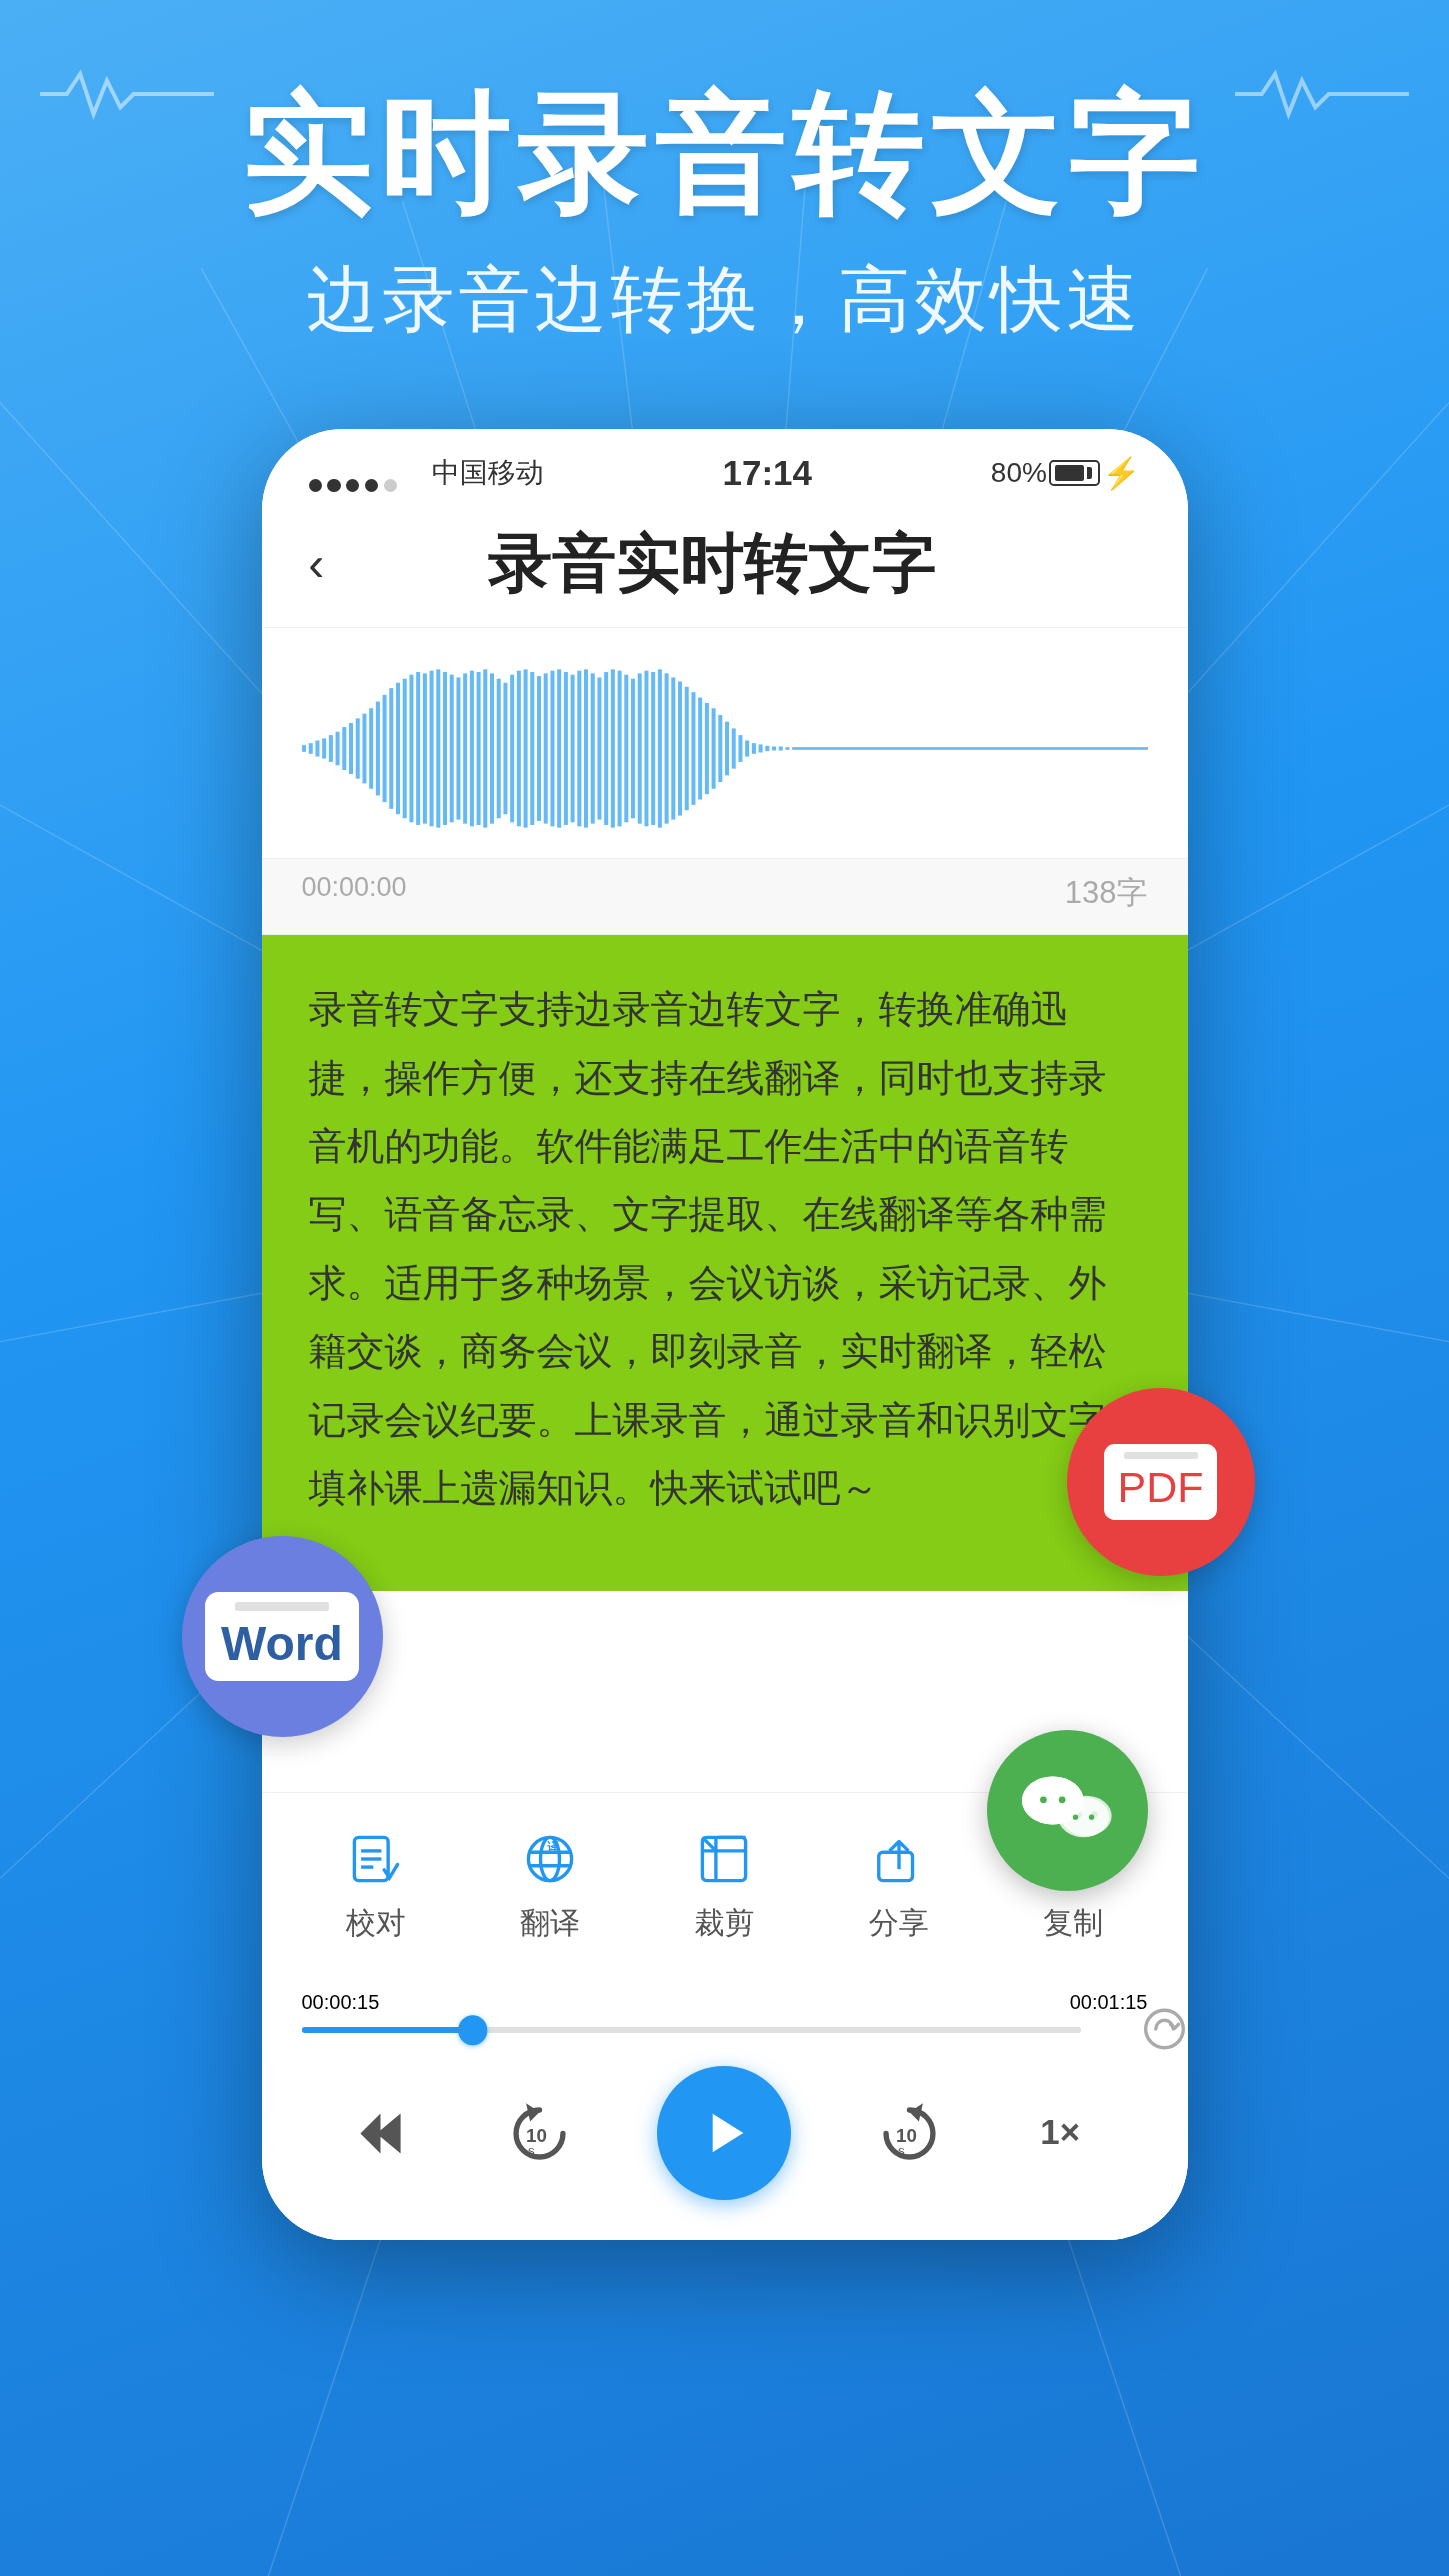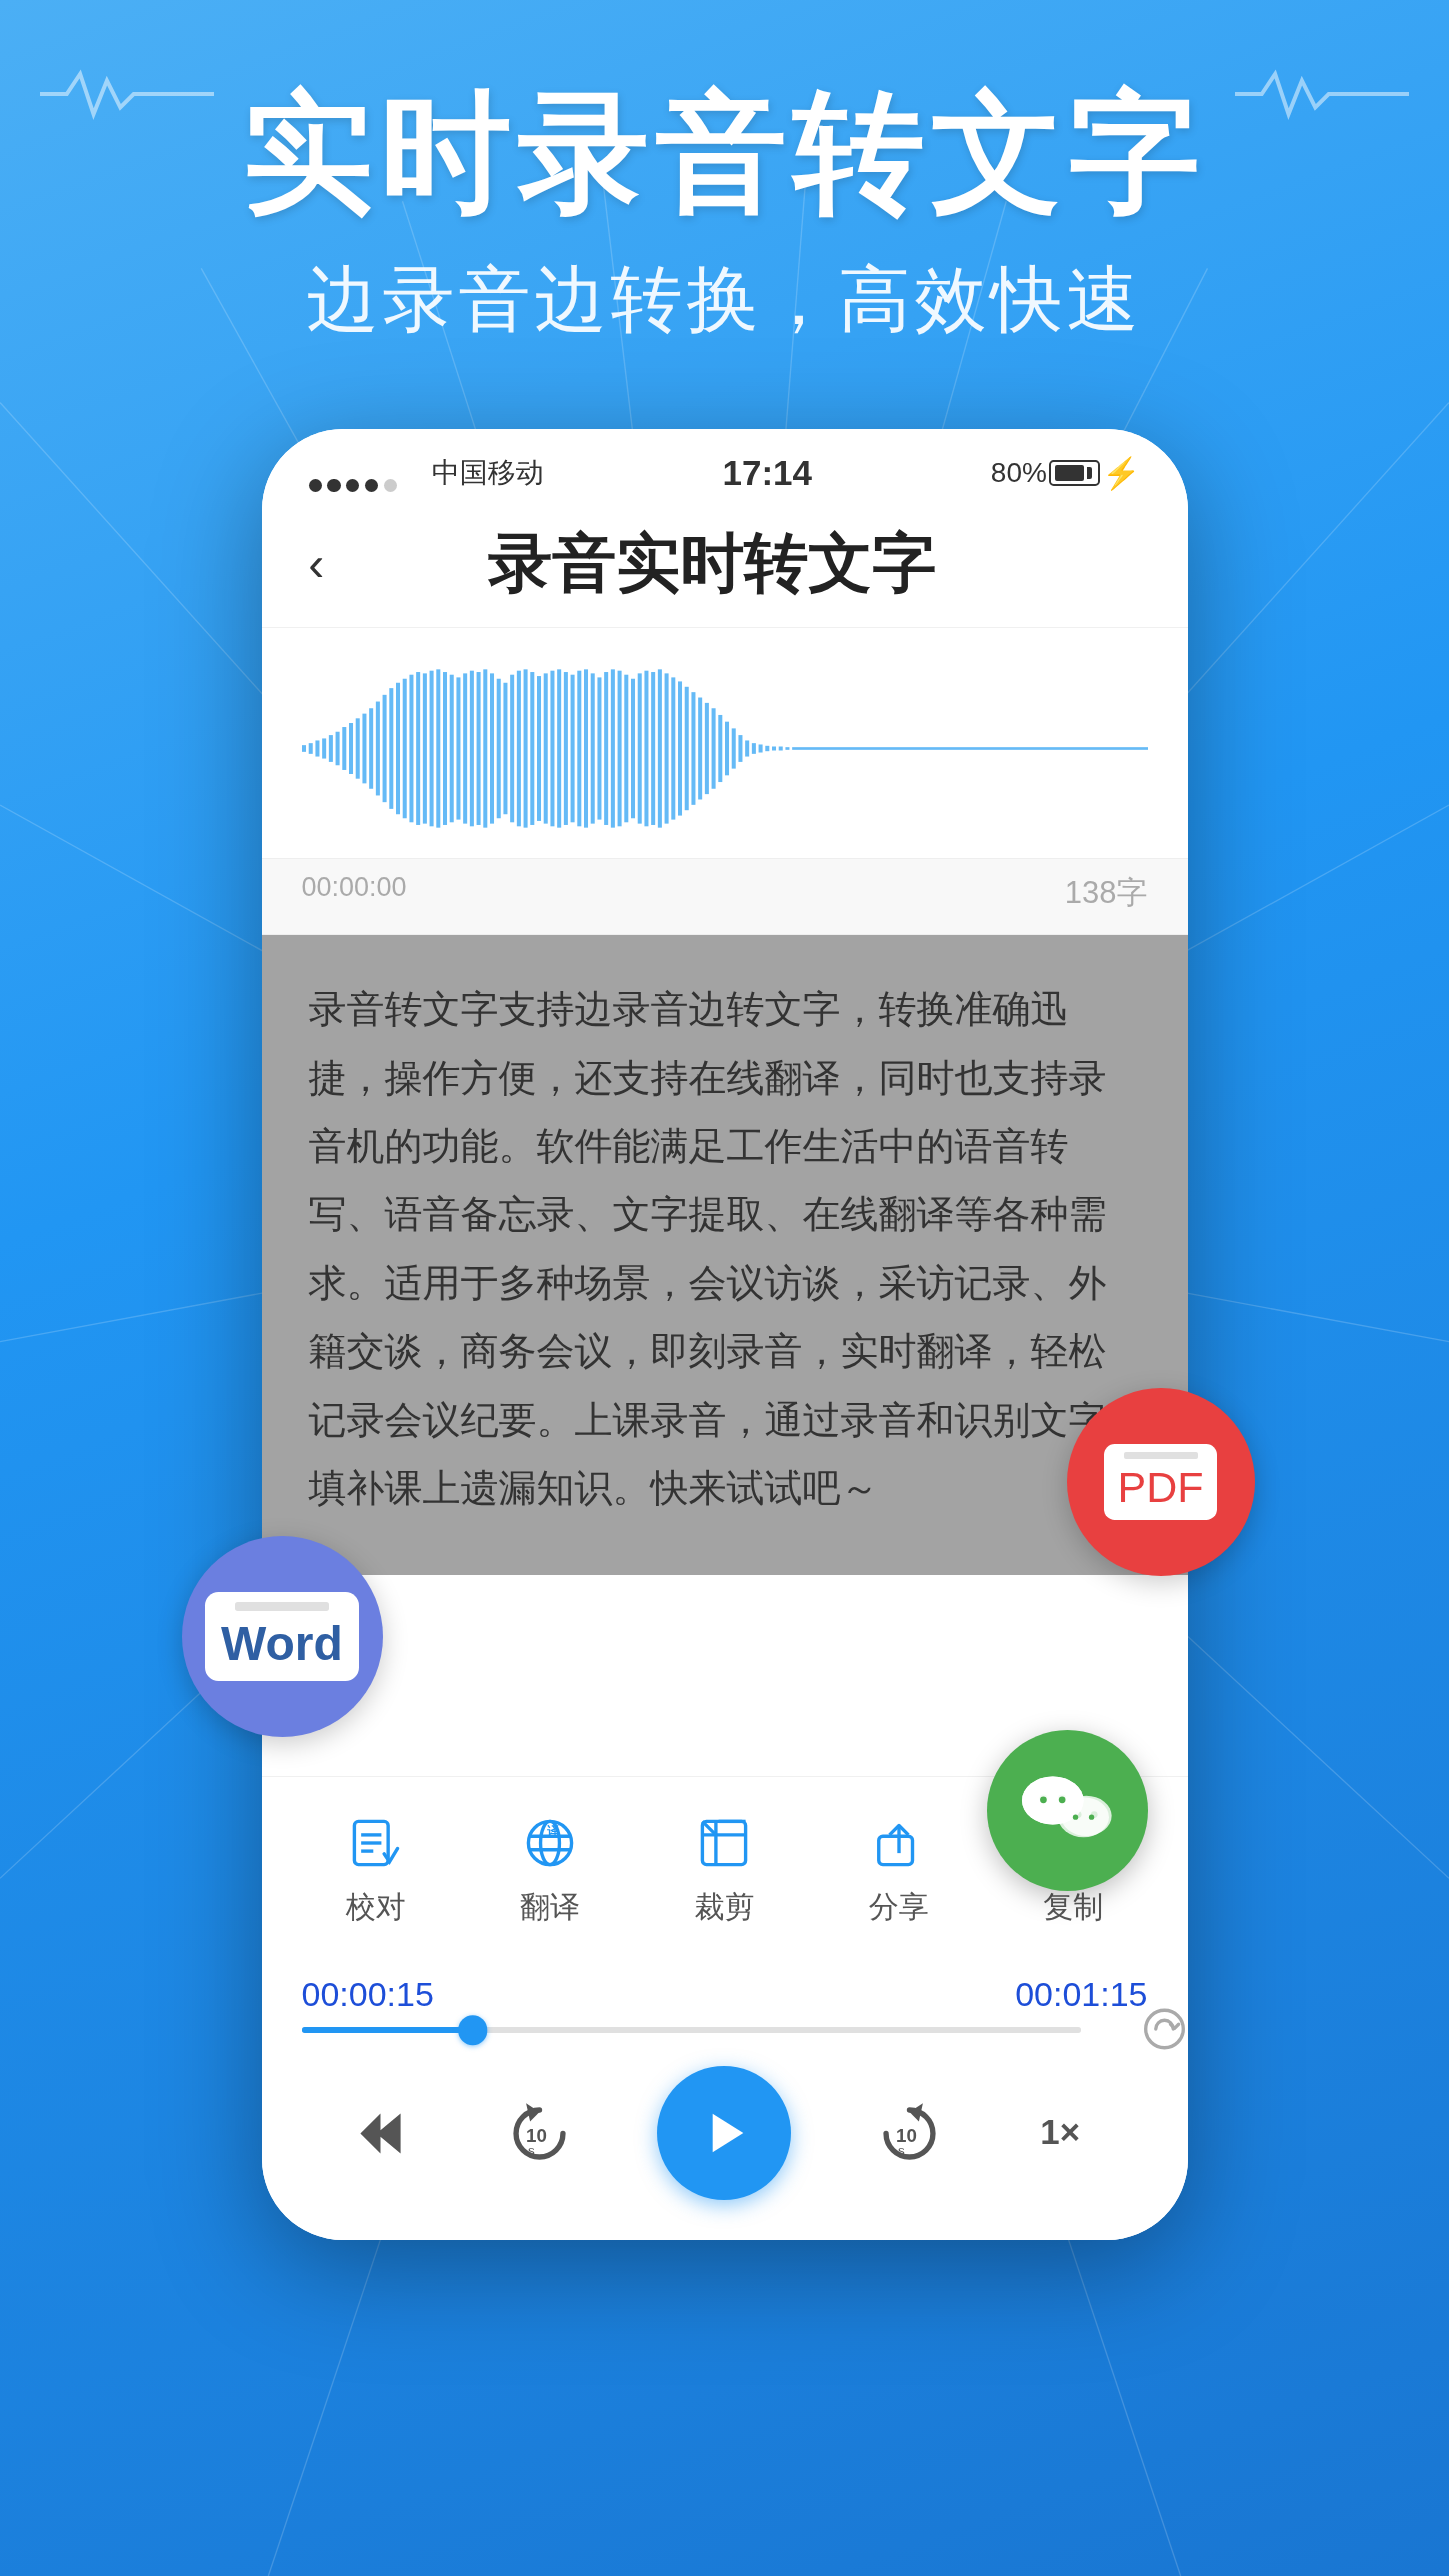--- a/index.html
+++ b/index.html
@@ -143,21 +143,21 @@
       border-top: 0.7px solid #eee;
       border-bottom: 0.7px solid #eee;
     }
     .time-label { font-size: 27px; color: #aaa; }
     .count-label { font-size: 31px; color: #aaa; }
 
     
     .transcript-area {
       padding: 40px 47px;
       flex: 1;
-      background: #a3a3a3;
+      background: #84cc16;
     }
     .transcript-text {
       font-size: 38px;
       line-height: 1.8;
       color: #333;
     }
 
     
     .bottom-toolbar {
       display: flex;
@@ -186,21 +186,21 @@
     
     .progress-area {
       padding: 20px 40px 13.4px;
       background: #fff;
     }
     .progress-times {
       display: flex;
       justify-content: space-between;
       margin-bottom: 13.4px;
     }
-    .progress-time { font-size: 34px; color: #1d4ed8; }
+    .progress-time { font-size: 20px; color: #000000; }
     .progress-bar-track {
       width: 100%;
       height: 5.4px;
       background: #e0e0e0;
       border-radius: 2.7px;
       position: relative;
     }
     .progress-bar-fill {
       width: 22%;
       height: 100%;

